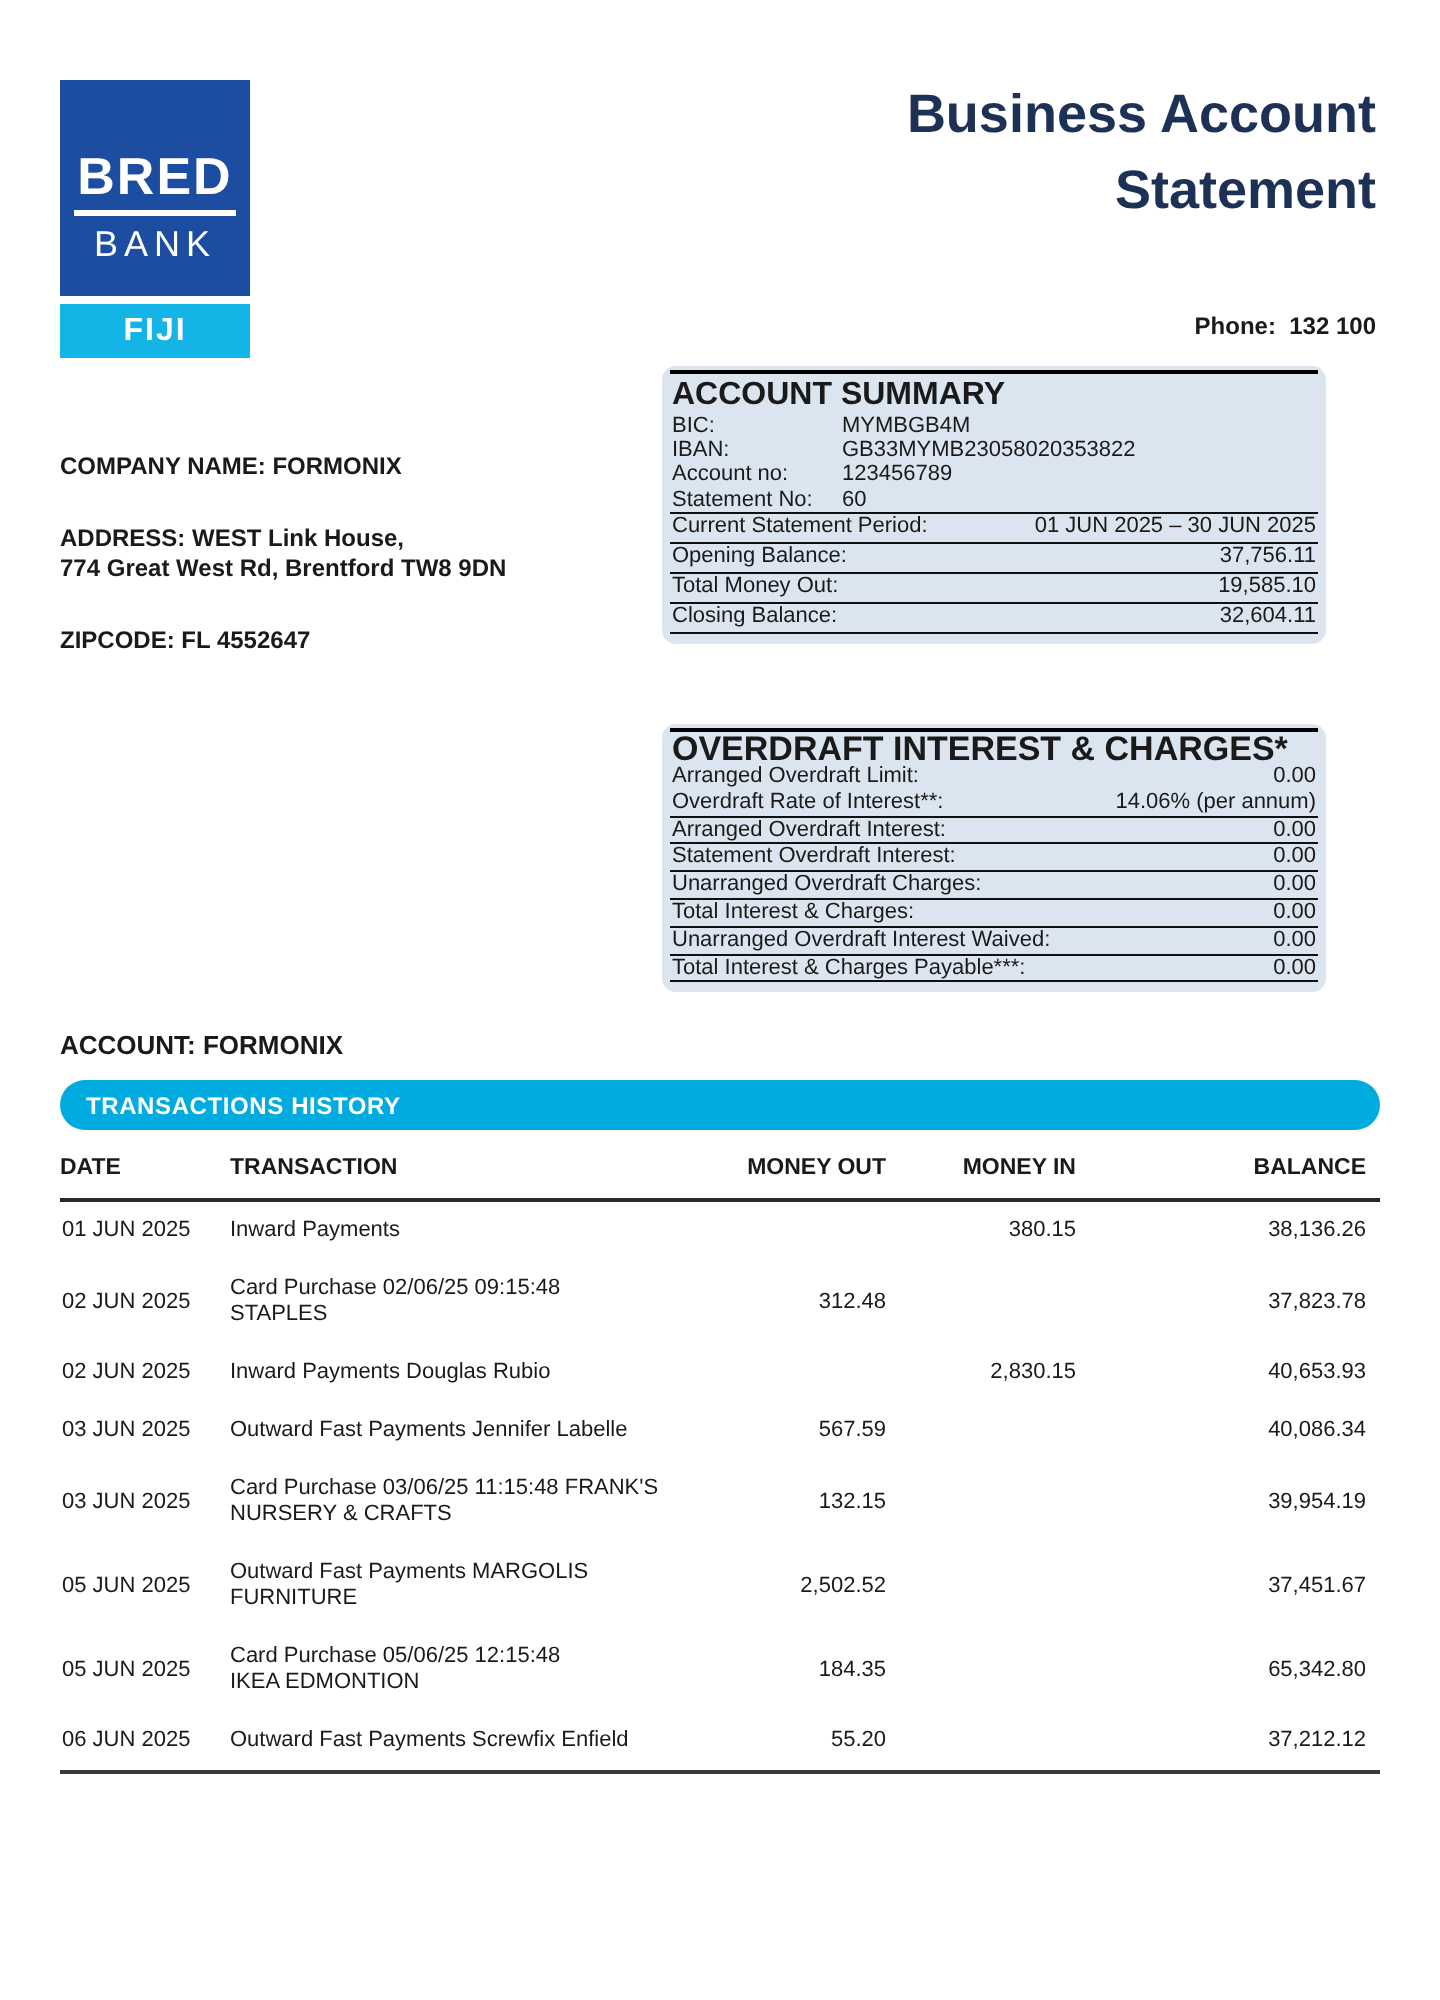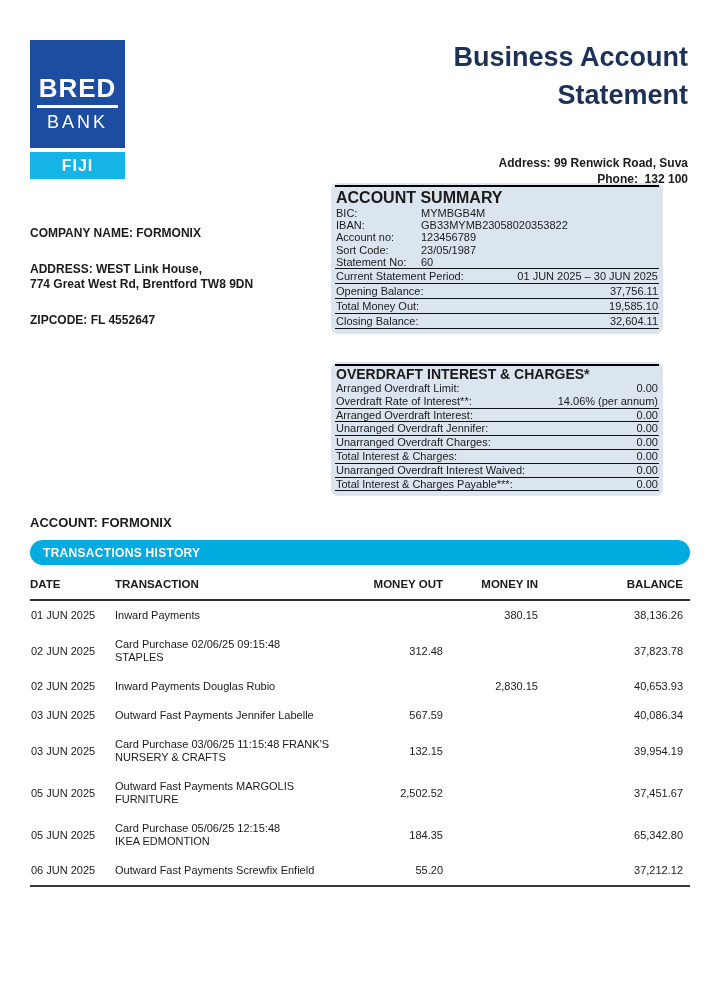--- a/index.html
+++ b/index.html
@@ -52,21 +52,21 @@
   }
   .topline{height:0;border-top:2.5px solid #000;margin:0 0 1px;}
   #summary{top:183px;}
   .summary-title{font-size:16px;font-weight:700;line-height:19px;padding-left:1px;}
   .info-row{display:flex;font-size:11px;line-height:12.2px;padding-left:1px;}
   .info-label{width:85px;flex:none;}
   .bal-row{display:flex;justify-content:space-between;font-size:11px;line-height:13px;
     border-top:1.2px solid #111;padding:0.5px 1px;}
   .bal-row:last-child{border-bottom:1.2px solid #111;}
   #overdraft{top:362px;}
-  .od-title{font-size:14px;font-weight:700;line-height:15px;padding-left:1px;}
+  .od-title{font-size:17px;font-weight:700;line-height:15px;padding-left:1px;}
   .od-row{display:flex;justify-content:space-between;font-size:11px;line-height:12.8px;padding:0 1px;}
   .od-lined{border-top:1.2px solid #111;}
   .od-lined:last-child{border-bottom:1.2px solid #111;}
 
   
   #account-heading{left:30px;top:515px;font-size:13px;font-weight:700;}
   #trans-bar{
     left:30px;top:540px;width:660px;height:25px;border-radius:12.5px;
     background:var(--bar-cyan);color:#fff;font-weight:700;font-size:12px;
     display:flex;align-items:center;padding-left:13px;box-sizing:border-box;letter-spacing:0.3px;
@@ -90,21 +90,20 @@
     <div class="logo-bred">BRED</div>
     <div class="logo-bank">BANK</div>
   </div>
   <div class="logo-band">FIJI</div>
 </div>
 
 <div id="doc-title" class="abs">Business Account
 Statement</div>
 
 <div id="hdr-contact" class="abs">
-  <div>Address: 99 Renwick Road, Suva</div>
   <div>Phone:  132 100</div>
 </div>
 
 <div id="company" class="abs">
   <div class="company-name">COMPANY NAME: FORMONIX</div>
   <div>ADDRESS: WEST Link House,</div>
   <div class="company-addr2">774 Great West Rd, Brentford TW8 9DN</div>
   <div>ZIPCODE: FL 4552647</div>
 </div>
 
@@ -118,24 +117,20 @@
       </div>
       <div class="info-row">
         <span class="info-label">IBAN:</span>
         <span>GB33MYMB23058020353822</span>
       </div>
       <div class="info-row">
         <span class="info-label">Account no:</span>
         <span>123456789</span>
       </div>
       <div class="info-row">
-        <span class="info-label">Sort Code:</span>
-        <span>23/05/1987</span>
-      </div>
-      <div class="info-row">
         <span class="info-label">Statement No:</span>
         <span>60</span>
       </div>
     </div>
   <div>
       <div class="bal-row">
         <span>Current Statement Period:</span>
         <span>01 JUN 2025 – 30 JUN 2025</span>
       </div>
       <div class="bal-row">
@@ -165,21 +160,21 @@
         <span>Overdraft Rate of Interest**:</span>
         <span>14.06% (per annum)</span>
       </div>
     </div>
   <div>
       <div class="od-row od-lined">
         <span>Arranged Overdraft Interest:</span>
         <span>0.00</span>
       </div>
       <div class="od-row od-lined">
-        <span>Unarranged Overdraft Jennifer:</span>
+        <span>Statement Overdraft Interest:</span>
         <span>0.00</span>
       </div>
       <div class="od-row od-lined">
         <span>Unarranged Overdraft Charges:</span>
         <span>0.00</span>
       </div>
       <div class="od-row od-lined">
         <span>Total Interest &amp; Charges:</span>
         <span>0.00</span>
       </div>

